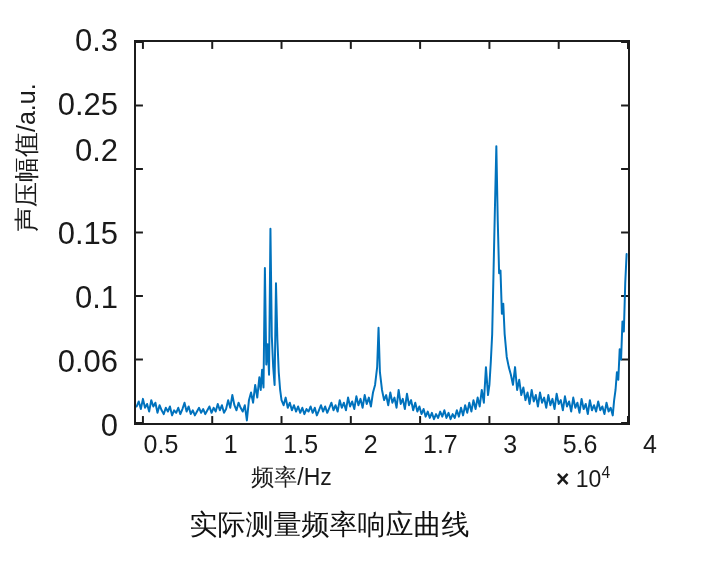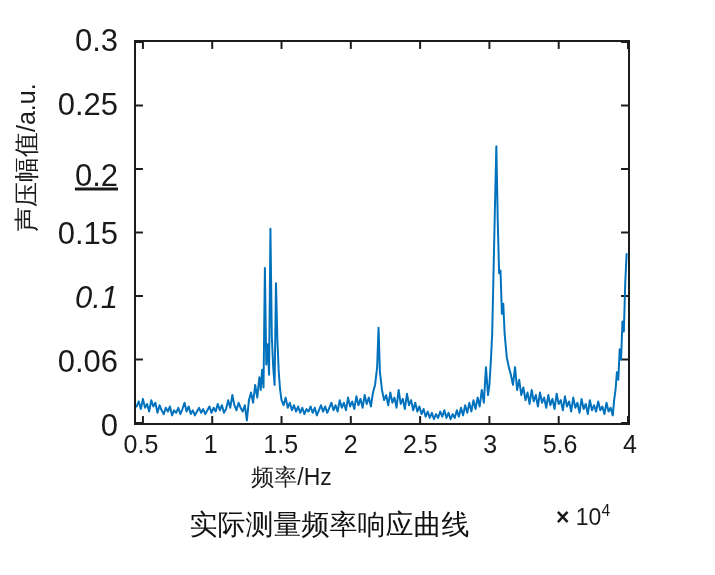--- a/index.html
+++ b/index.html
@@ -84,40 +84,40 @@
     height: 34px;
   }
   .x-tick-label {
     position: absolute;
     top: 0;
     transform: translateX(-50%);
     font-size: 25px;
     line-height: 1;
     white-space: nowrap;
     color: #1a1a1a;
+    margin-left: 20px;
   }
   #x-axis-title {
     position: absolute;
     left: 0;
     top: 466px;
     width: 583px;
     text-align: center;
     font-size: 23px;
     line-height: 1;
     color: #1a1a1a;
   }
   #x-exponent {
     position: absolute;
     left: 556px;
     top: 468px;
     font-size: 23px;
     line-height: 1;
     white-space: nowrap;
     color: #1a1a1a;
-    margin-top: 38px;
   }
   #x-exponent .mult { font-weight: bold; }
   #x-exponent sup {
     font-size: 0.68em;
     vertical-align: super;
     line-height: 0;
   }
 
   
   #caption {
@@ -171,34 +171,34 @@
           <line x1="0" y1="0" x2="7" y2="0" stroke="#1c1c1c" stroke-width="2"></line>
           <line x1="496" y1="0" x2="489" y2="0" stroke="#1c1c1c" stroke-width="2"></line>
         </g>
       <path id="data-path" fill="none" stroke="#0072BD" stroke-width="2" stroke-linejoin="round" stroke-linecap="round" d="M0.70 368.32 L2.79 363.18 L4.89 370.88 L6.99 360.62 L9.08 369.60 L11.18 365.75 L13.27 373.45 L15.37 361.90 L17.46 368.32 L19.56 364.47 L21.66 374.73 L23.75 367.03 L25.85 372.17 L27.94 376.02 L30.04 369.60 L32.14 373.45 L34.23 368.32 L36.33 377.30 L38.42 372.17 L40.52 374.73 L42.61 369.60 L44.71 376.02 L46.81 370.88 L48.90 364.47 L51.00 373.45 L53.09 368.32 L55.19 376.02 L57.28 372.17 L59.38 377.30 L61.48 373.45 L63.57 369.60 L65.67 374.73 L67.76 370.88 L69.86 376.02 L71.95 372.17 L74.05 368.32 L76.15 374.73 L78.24 369.60 L80.34 373.45 L82.43 365.75 L84.53 372.17 L86.63 367.03 L88.72 374.73 L90.82 370.88 L92.91 361.90 L95.01 369.60 L97.10 356.77 L99.20 367.03 L101.30 372.17 L103.39 364.47 L105.49 369.60 L107.58 373.45 L109.68 367.03 L111.77 382.43 L113.87 361.90 L115.97 354.20 L118.06 364.47 L120.16 346.50 L122.25 359.33 L124.35 338.80 L125.75 351.63 L127.14 331.10 L128.54 349.07 L129.94 228.43 L131.34 325.97 L132.73 305.43 L134.13 336.23 L135.53 188.65 L136.92 297.73 L138.32 328.53 L139.72 346.50 L141.12 243.83 L142.51 300.30 L143.91 333.67 L145.31 351.63 L146.70 361.90 L148.80 367.03 L150.90 359.33 L152.99 369.60 L155.09 364.47 L157.18 372.17 L159.28 367.03 L161.37 373.45 L163.47 368.32 L165.57 374.73 L167.66 369.60 L169.76 376.02 L171.85 370.88 L173.95 373.45 L176.05 368.32 L178.14 374.73 L180.24 369.60 L182.33 377.30 L184.43 372.17 L186.52 367.03 L188.62 373.45 L190.72 368.32 L192.81 374.73 L194.91 369.60 L197.00 364.47 L199.10 372.17 L201.19 367.03 L203.29 373.45 L205.39 361.90 L207.48 369.60 L209.58 364.47 L211.67 372.17 L213.77 359.33 L215.86 368.32 L217.96 363.18 L220.06 370.88 L222.15 358.05 L224.25 367.03 L226.34 360.62 L228.44 369.60 L230.54 356.77 L232.63 365.75 L234.73 359.33 L236.82 368.32 L238.92 354.20 L241.01 346.50 L243.11 328.53 L244.51 288.75 L245.90 333.67 L248.00 351.63 L250.10 361.90 L252.19 356.77 L254.29 367.03 L256.38 354.20 L258.48 364.47 L260.57 359.33 L262.67 369.60 L264.77 351.63 L266.86 365.75 L268.96 360.62 L271.05 370.88 L273.15 355.48 L275.25 367.03 L277.34 361.90 L279.44 372.17 L281.53 364.47 L283.63 373.45 L285.72 368.32 L287.82 376.02 L289.92 370.88 L292.01 378.58 L294.11 373.45 L296.20 379.87 L298.30 374.73 L300.39 381.15 L302.49 376.02 L304.59 379.87 L306.68 373.45 L308.78 378.58 L310.87 372.17 L312.97 379.87 L315.06 374.73 L317.16 381.15 L319.26 376.02 L321.35 379.87 L323.45 372.17 L325.54 378.58 L327.64 369.60 L329.74 377.30 L331.83 367.03 L333.93 374.73 L336.02 364.47 L338.12 373.45 L340.21 361.90 L342.31 370.88 L344.41 359.33 L346.50 368.32 L348.60 351.63 L350.69 364.47 L352.79 328.53 L354.88 356.77 L356.28 346.50 L357.68 323.40 L359.08 295.17 L360.47 231.00 L361.87 166.83 L363.27 105.23 L364.66 179.67 L366.06 233.57 L367.46 231.00 L368.86 274.63 L370.25 264.37 L371.65 295.17 L373.75 318.27 L375.84 328.53 L377.94 336.23 L380.03 346.50 L382.13 328.53 L384.23 351.63 L386.32 341.37 L388.42 356.77 L390.51 349.07 L392.61 361.90 L394.70 354.20 L396.80 365.75 L398.90 351.63 L400.99 363.18 L403.09 356.77 L405.18 368.32 L407.28 354.20 L409.37 364.47 L411.47 359.33 L413.57 369.60 L415.66 356.77 L417.76 367.03 L419.85 360.62 L421.95 370.88 L424.05 355.48 L426.14 365.75 L428.24 361.90 L430.33 372.17 L432.43 358.05 L434.52 368.32 L436.62 363.18 L438.72 373.45 L440.81 359.33 L442.91 369.60 L445.00 364.47 L447.10 374.73 L449.19 360.62 L451.29 370.88 L453.39 365.75 L455.48 376.02 L457.58 361.90 L459.67 372.17 L461.77 367.03 L463.86 373.45 L465.96 363.18 L468.06 372.17 L470.15 368.32 L472.25 376.02 L474.34 364.47 L476.44 373.45 L478.54 369.60 L480.63 377.30 L482.03 361.90 L483.43 351.63 L484.82 333.67 L486.22 341.37 L487.62 310.57 L489.01 320.83 L490.41 282.33 L491.81 292.60 L493.21 243.83 L494.60 214.32"></path>
     </svg>
   </div>
 
   <div id="y-tick-labels">
       <div class="y-tick-label" style="top: 385px;">0</div>
       <div class="y-tick-label" style="top: 320.8px;">0.06</div>
-      <div class="y-tick-label" style="top: 256.7px; font-style: italic;">0.1</div>
+      <div class="y-tick-label" style="top: 256.7px;">0.1</div>
       <div class="y-tick-label" style="top: 192.5px;">0.15</div>
-      <div class="y-tick-label" style="top: 135px; text-decoration: underline;">0.2</div>
+      <div class="y-tick-label" style="top: 110px;">0.2</div>
       <div class="y-tick-label" style="top: 64.2px;">0.25</div>
       <div class="y-tick-label" style="top: 0px;">0.3</div>
     </div>
   <div id="y-axis-title">声压幅值/a.u.</div>
 
   <div id="x-tick-labels">
       <div class="x-tick-label" style="left: 7px;">0.5</div>
       <div class="x-tick-label" style="left: 76.8px;">1</div>
       <div class="x-tick-label" style="left: 146.7px;">1.5</div>
       <div class="x-tick-label" style="left: 216.6px;">2</div>
-      <div class="x-tick-label" style="left: 286.4px;">2.5</div>
+      <div class="x-tick-label" style="left: 286.4px;">1.7</div>
       <div class="x-tick-label" style="left: 356.3px;">3</div>
       <div class="x-tick-label" style="left: 426.1px;">5.6</div>
       <div class="x-tick-label" style="left: 496px;">4</div>
     </div>
   <div id="x-axis-title">频率/Hz</div>
   <div id="x-exponent">
     <span class="mult">×</span>
     <span>10</span><sup>4</sup>
   </div>
 

